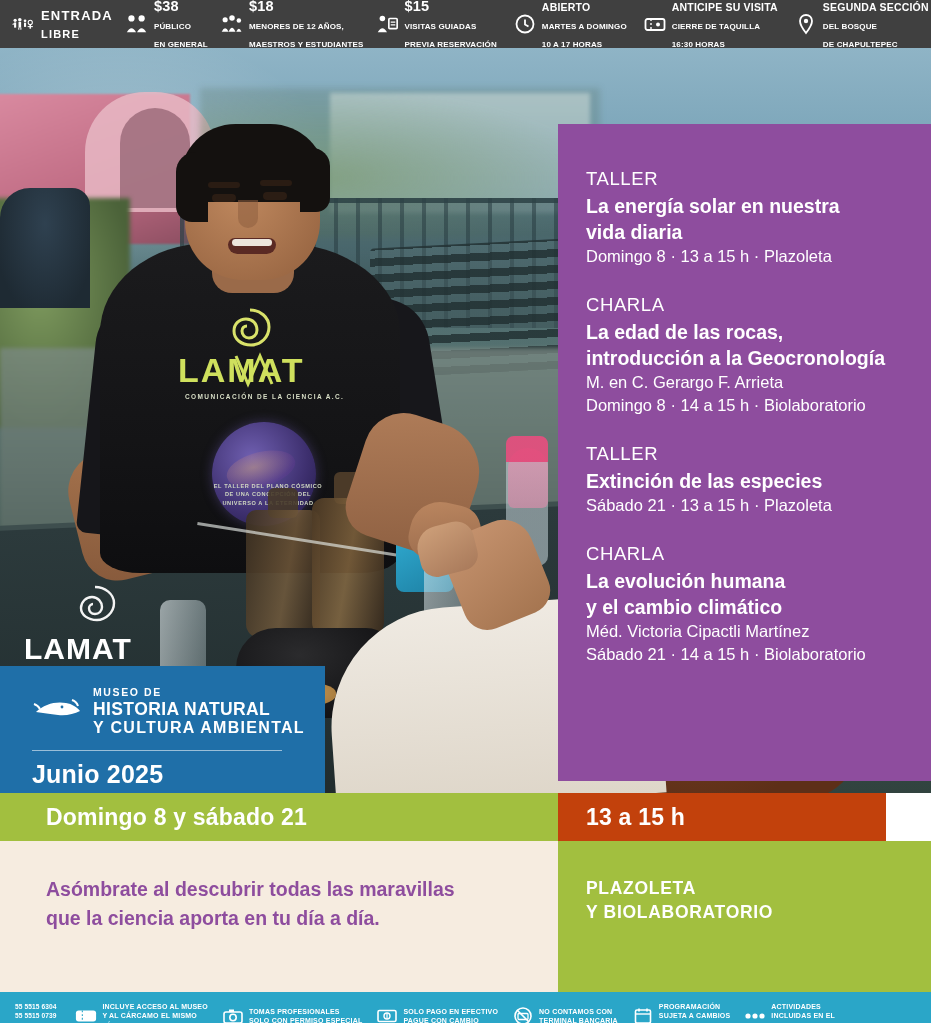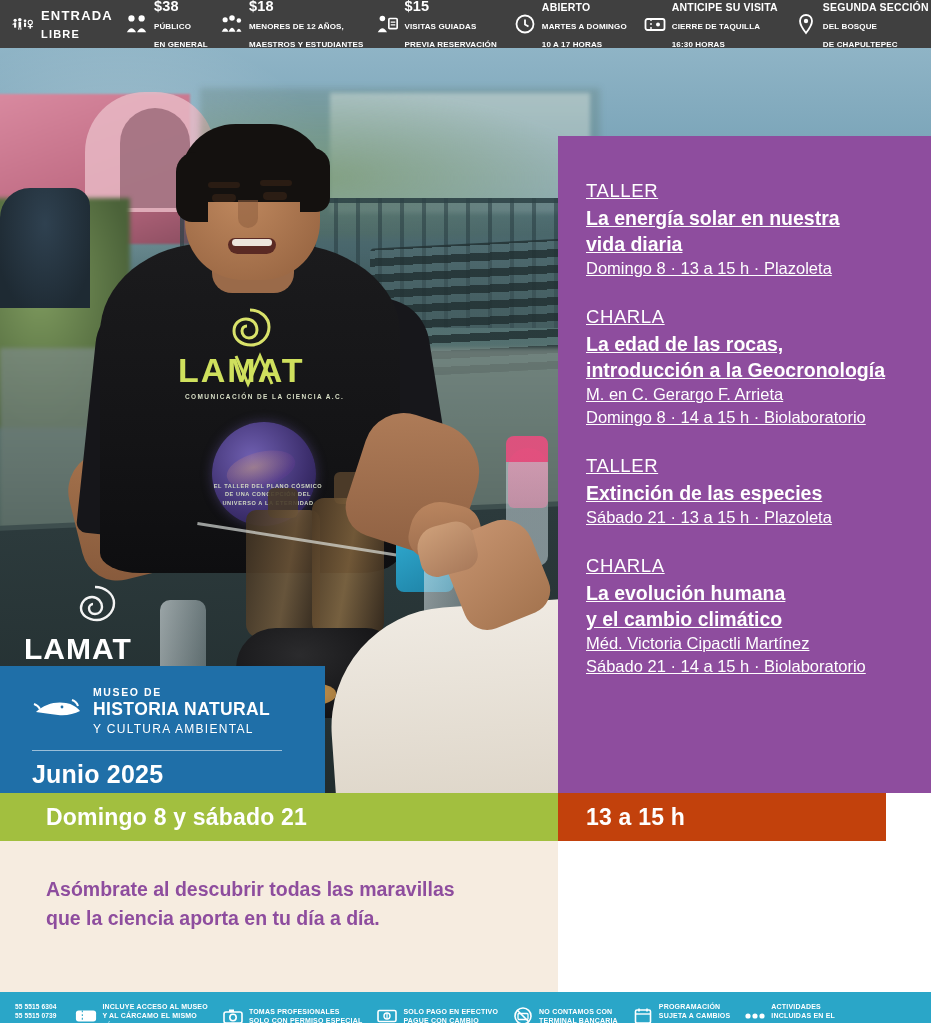--- a/index.html
+++ b/index.html
@@ -260,26 +260,25 @@
   
   .wm {
     position: absolute; left: 24px; top: 536px; width: 200px; color: #fff;
   }
   .wm-swirl { width: 46px; height: 42px; margin-left: 48px; opacity: .95; }
   .wm-name { font-size: 30px; font-weight: bold; letter-spacing: 1px; margin-top: 6px; }
   .wm-sub { font-size: 6.5px; letter-spacing: 1.1px; font-weight: bold; margin-top: 3px; }
 
   
   .program {
-    position: absolute; right: 0; top: 88px;
+    position: absolute; right: 0; top: 76px;
     width: 373px; height: 657px;
     background: #8e4d9e;
     color: #ffffff;
     padding: 44px 26px 0 28px;
-    text-decoration: underline;
   }
   .prog-block { margin-bottom: 26px; }
   .prog-kind {
     font-size: 18.5px; letter-spacing: .6px; margin-bottom: 4px; font-weight: normal;
   }
   .prog-title {
     font-size: 19.5px; font-weight: bold; line-height: 1.26; margin-bottom: 1px;
   }
   .prog-person { font-size: 16.5px; line-height: 1.35; }
   .prog-when { font-size: 16.5px; line-height: 1.4; }
@@ -288,21 +287,21 @@
   .museum {
     position: absolute; left: 0; bottom: 0;
     width: 325px; height: 127px;
     background: #1f6fa8;
     color: #fff;
     padding: 16px 0 0 32px;
   }
   .mus-row { display: flex; align-items: center; gap: 9px; }
   .mus-text .m1 { font-size: 10.5px; letter-spacing: 1.6px; font-weight: bold; }
   .mus-text .m2 { font-size: 17.5px; letter-spacing: .4px; font-weight: bold; line-height: 1.08; }
-  .mus-text .m3 { font-size: 12px; letter-spacing: 1.3px; font-weight: normal; }
+  .mus-text .m3 { font-size: 16px; letter-spacing: 1.3px; font-weight: bold; }
   .mus-rule { width: 250px; height: 1px; background: rgba(255,255,255,.55); margin: 13px 0 9px 0; }
   .mus-date { font-size: 25px; font-weight: bold; letter-spacing: .2px; }
   .mus-date span { font-weight: bold; }
 
   
   .bands { display: flex; width: 931px; height: 48px; }
   .band-green {
     width: 558px; background: #a2bf3f; color: #fff;
     display: flex; align-items: center; padding-left: 46px;
   }
@@ -622,20 +621,24 @@
   </div>
 </div>
 
 <div class="desc-row">
   <div class="desc-left">
     <p>
       <span>Asómbrate al descubrir todas las maravillas</span><br>
       <span>que la ciencia aporta en tu día a día.</span>
     </p>
   </div>
+  <div class="desc-right">
+    <div class="pl1">PLAZOLETA</div>
+    <div class="pl2">Y BIOLABORATORIO</div>
+  </div>
 </div>
 
 <div class="footer">
 
   <div class="f-item">
     <span class="f-phone">
       <span>55  5515  6304</span><br>
       <span>55  5515  0739</span><br>
       <span>EXT 1120/1130</span>
     </span>

